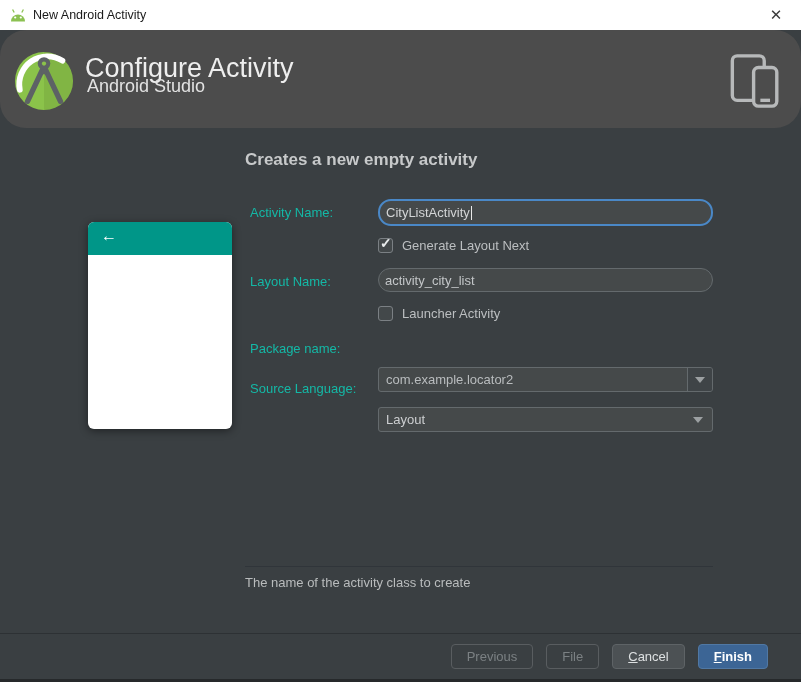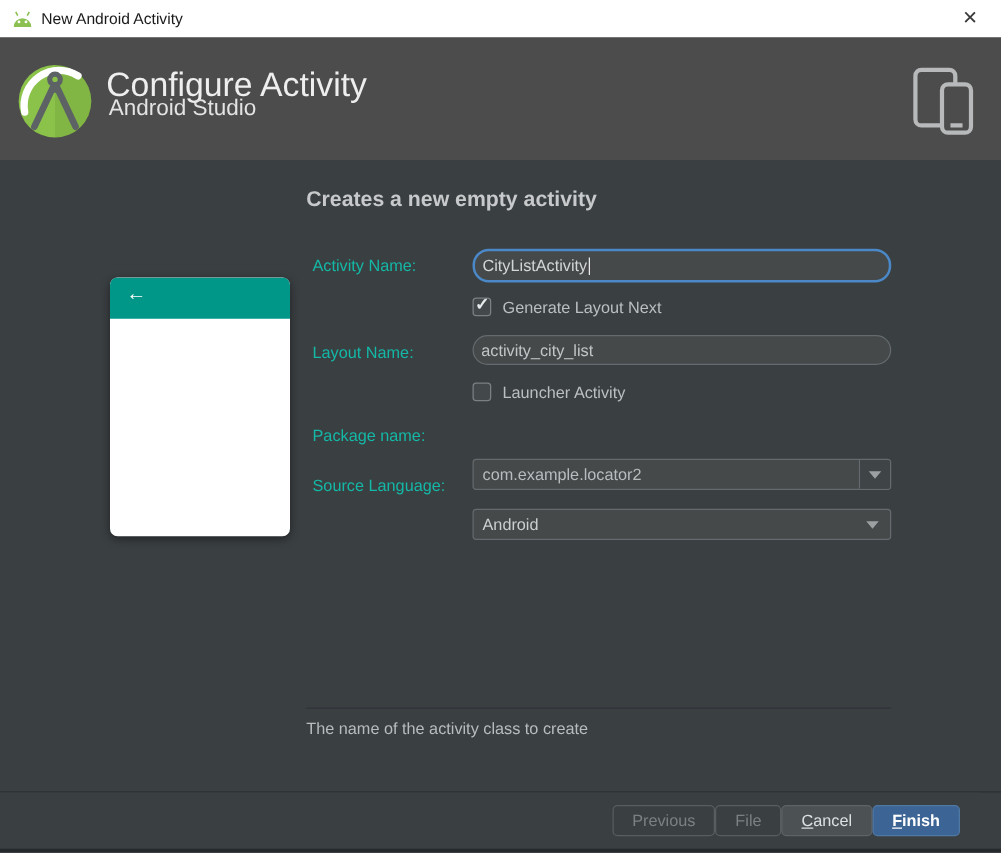--- a/index.html
+++ b/index.html
@@ -6,21 +6,21 @@
   body { background:#555; font-family:"Liberation Sans", sans-serif; }
   .window { position:relative; width:801px; height:682px; background:#3a3f42; overflow:hidden; }
 
   
   .titlebar { position:absolute; top:0; left:0; width:801px; height:30px; background:#ffffff; }
   .titlebar-icon { position:absolute; left:8px; top:8px; width:20px; height:15px; }
   .titlebar-title { position:absolute; left:33px; top:0; line-height:30px; font-size:12.5px; color:#1a1a1a; }
   .close-btn { position:absolute; right:10px; top:0; width:30px; height:30px; line-height:30px; text-align:center; font-size:15px; color:#3a3a3a; cursor:default; }
 
   
-  .header { position:absolute; top:30px; left:0; width:801px; height:98px; background:#4c4c4c; }
+  .header { position:absolute; top:30px; left:0; width:801px; height:98px; background:#4c4c4c;border-radius:26px; }
   .as-logo { position:absolute; left:13px; top:20px; width:62px; height:62px; }
   .header-title { position:absolute; left:85px; top:23px; font-size:27px; font-weight:400; color:#eeeeee; }
   .header-subtitle { position:absolute; left:87px; top:46px; font-size:18px; color:#e3e3e3; }
   .devices-icon { position:absolute; right:17px; top:22px; width:55px; height:58px; }
 
   
   .content { position:absolute; top:128px; left:0; width:801px; height:505px; background:#3a3f42; }
   .form-heading { position:absolute; left:245px; top:22px; font-size:17px; font-weight:700; color:#c7c9ca; }
 
   .preview { position:absolute; left:88px; top:94px; width:144px; height:207px; border-radius:6px; background:#ffffff; box-shadow:0 2px 8px rgba(0,0,0,0.45); overflow:hidden; }
@@ -56,21 +56,21 @@
   .combo-btn { width:25px; height:100%; border-left:1px solid #646a6d; background:#3f4447; display:flex; align-items:center; justify-content:center; border-radius:0 2px 2px 0; }
   .select-arrow { margin-right:9px; }
   .arrow-down { width:0; height:0; border-left:5px solid transparent; border-right:5px solid transparent; border-top:6px solid #9ca0a2; }
 
   .hint-divider { position:absolute; left:245px; top:438px; width:468px; height:1px; background:#30353a; }
   .hint-text { position:absolute; left:245px; top:447px; font-size:13px; color:#b9bcbd; }
 
   
   .separator { position:absolute; top:633px; left:0; width:801px; height:1px; background:#2d3134; }
   .buttonbar { position:absolute; top:634px; left:0; width:784px; height:45px; background:#3a3f42;
-               display:flex; align-items:center; justify-content:flex-end; padding-right:16px; }
+               display:flex; align-items:center; justify-content:flex-end; gap:13px; padding-right:16px; }
   .btn { height:25px; border-radius:4px; font-size:13px; padding:0 15px; display:flex; align-items:center; cursor:default; }
   .btn-disabled { border:1px solid #595d60; background:transparent; color:#7b8083; }
   .btn-cancel { border:1px solid #5e6366; background:#4c5154; color:#dde0e1; }
   .btn-finish { border:1px solid #5078a4; background:#3c6595; color:#ffffff; font-weight:700; }
   .mn { text-decoration:underline; }
   .bottom-edge { position:absolute; bottom:0; left:0; width:801px; height:3px; background:#26292b; }
 </style>
 </head>
 <body>
 
@@ -143,21 +143,21 @@
     <span class="row-label lbl-package">Package name:</span>
     <div class="combo combo-package">
       <span class="combo-text">com.example.locator2</span>
       <span class="combo-btn">
         <span class="arrow-down"></span>
       </span>
     </div>
 
     <span class="row-label lbl-source">Source Language:</span>
     <div class="combo combo-source">
-      <span class="combo-text">Android</span>
+      <span class="combo-text">Layout</span>
       <span class="arrow-down select-arrow"></span>
     </div>
 
     <div class="hint-divider"></div>
     <div class="hint-text">The name of the activity class to create</div>
   </div>
 
   <div class="separator"></div>
   <div class="buttonbar">
     <div class="btn btn-disabled">Previous</div>

